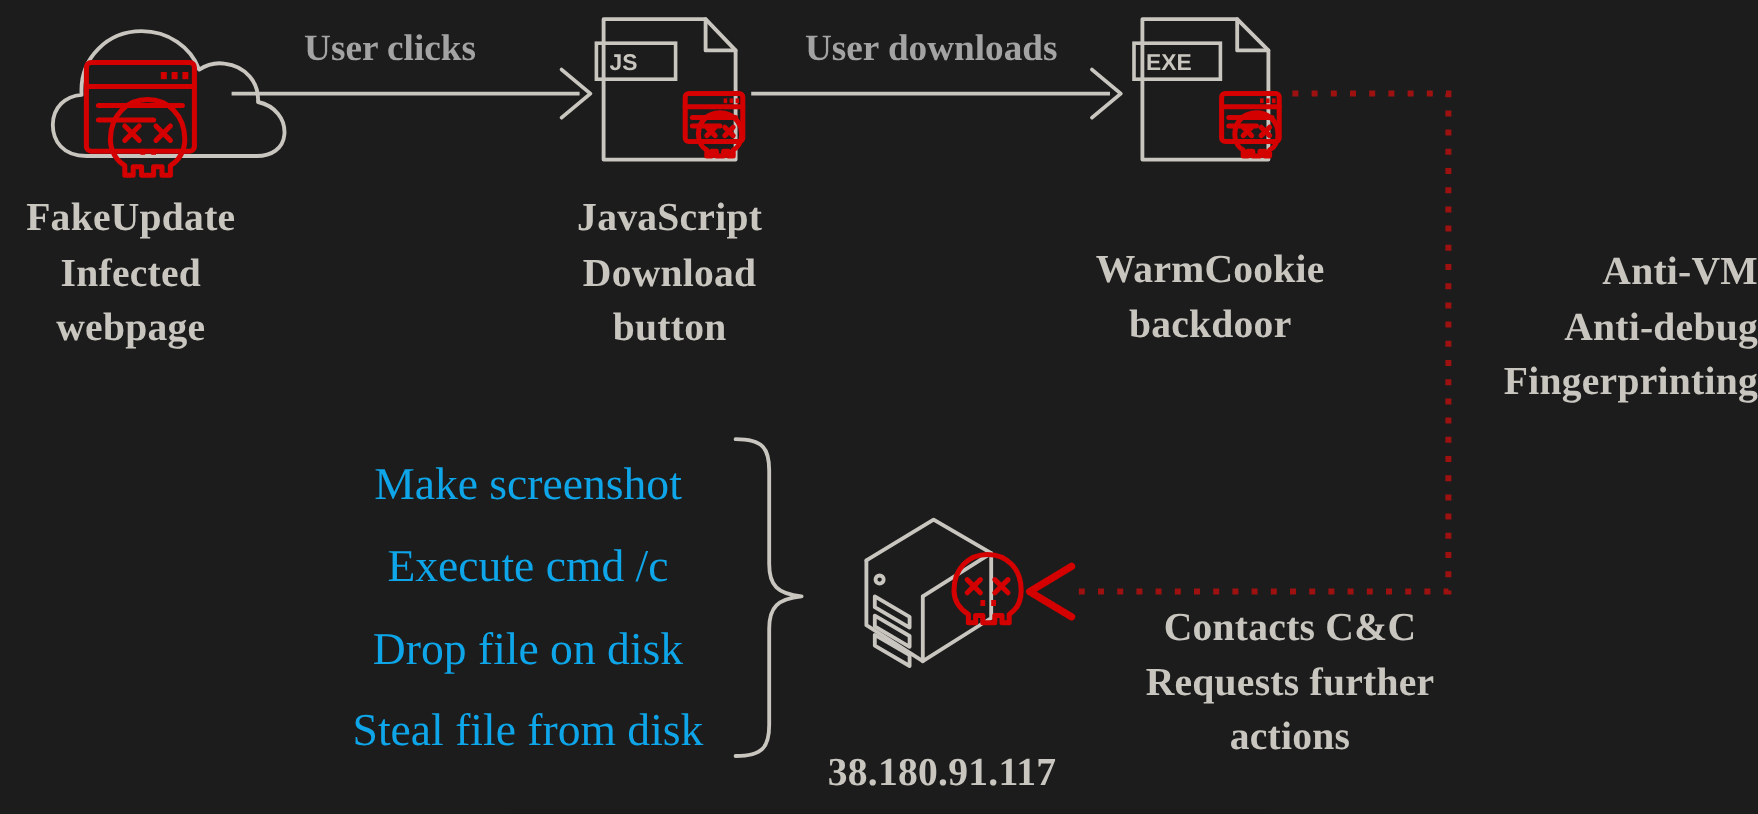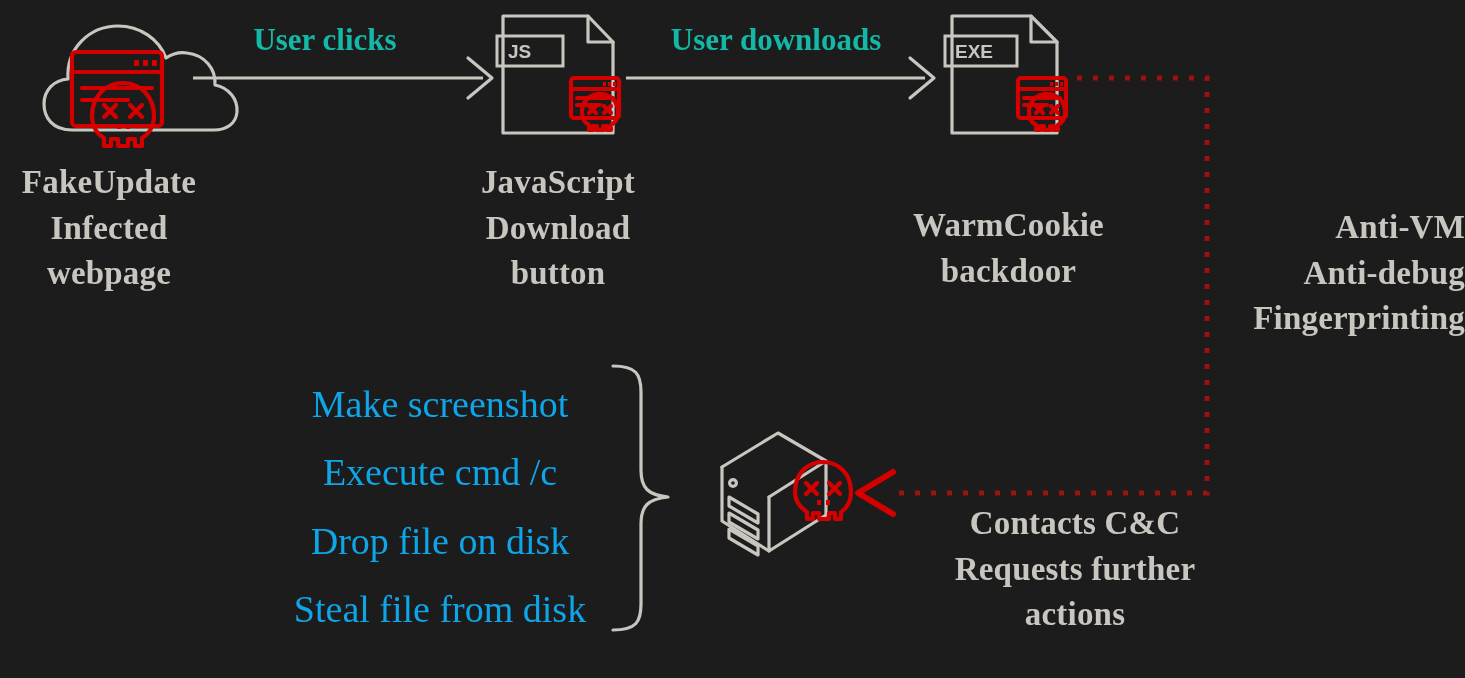--- a/index.html
+++ b/index.html
@@ -20,21 +20,21 @@
     color: #c9c6c0;
     font-weight: bold;
     font-size: 33px;
     line-height: 1.38;
     text-align: center;
     letter-spacing: 0.2px;
     white-space: pre-line;
   }
   .edge-label {
     position: absolute;
-    color: #14b8a6;
+    color: #a3a3a3;
     font-weight: bold;
     font-size: 31px;
     line-height: 1.3;
     text-align: center;
     white-space: nowrap;
   }
   .list-label {
     position: absolute;
     color: #0ea5e9;
     font-weight: normal;
@@ -281,18 +281,19 @@
 Anti-debug
 Fingerprinting</div>
 
   <div class="list-label" style="left:255px; top:370px; width:370px;">Make screenshot
 Execute cmd /c
 Drop file on disk
 Steal file from disk
 ...</div>
 
 
+  <div class="node-label" style="left:640px; top:622px; width:290px;">38.180.91.117</div>
 
   <div class="node-label" style="left:930px; top:501px; width:290px;">Contacts C&amp;C
 Requests further
 actions</div>
 
 </div>
 
 </body></html>

